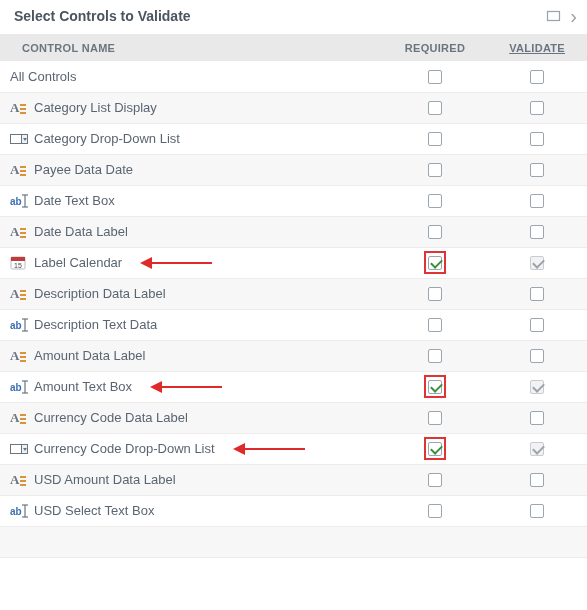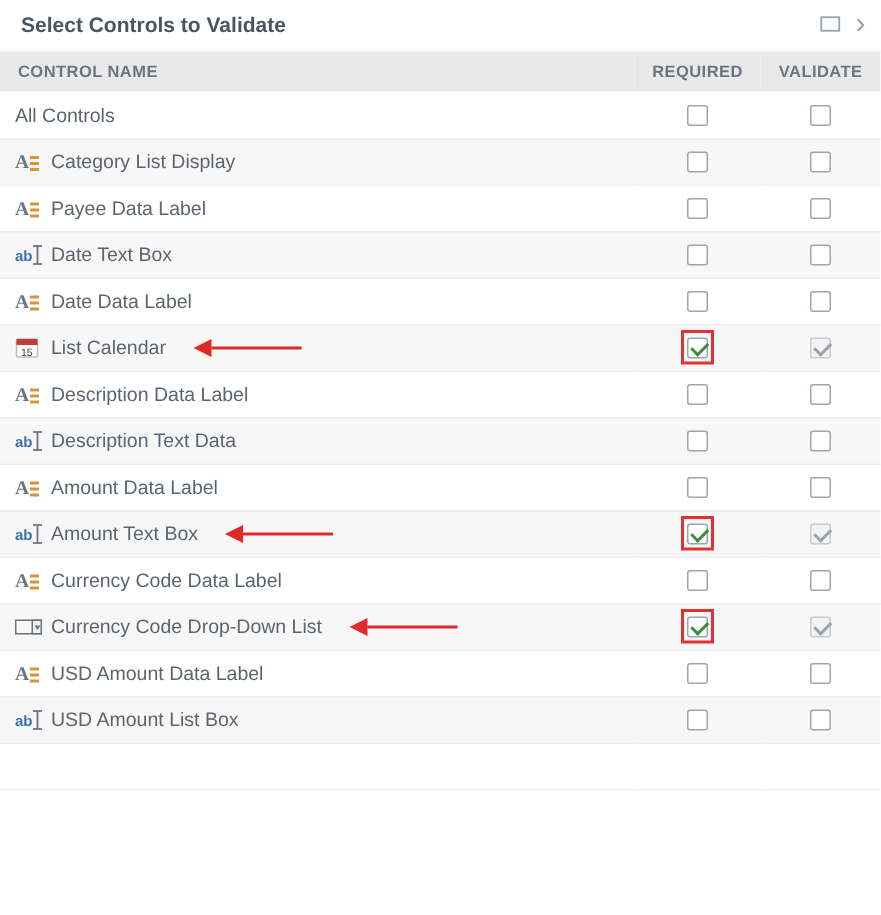--- a/index.html
+++ b/index.html
@@ -22,25 +22,25 @@
   .title-icons svg { width: 16px; height: 16px; display:block; }
   .chevron { font-size: 20px; line-height: 16px; color:#9aa1a8; }
 
   table.grid { width: 100%; border-collapse: collapse; }
   table.grid thead th {
     background: #e9e9e9;
     font-size: 11px;
     font-weight: 600;
     color: #6b7580;
     text-align: left;
-    padding: 7px 12px;
+    padding: 7px 22px;
     letter-spacing: 0.3px;
   }
   table.grid thead th.col-chk { text-align: right; width: 74px; }
-  table.grid thead th.col-chk:last-child { text-align:center; }
+  table.grid thead th.col-chk:last-child { text-align:center;text-decoration:underline; }
   table.grid tbody tr { border-bottom: 1px solid #ececec; }
   table.grid tbody tr:nth-child(even) { background:#f7f7f7; }
   table.grid tbody td { padding: 0 10px; vertical-align: middle; height: 31px; }
   td.col-chk { text-align: center; }
 
   .name-cell { display:flex; align-items:center; gap:6px; position:relative; }
   .row-icon { width:18px; height:16px; display:flex; align-items:center; justify-content:center; flex-shrink:0; }
   .row-icon svg { display:block; }
 
   
@@ -124,27 +124,43 @@
             </div>
           </td>
           <td class="col-chk"><span class="cb-wrap"><span class="cb"></span></span></td>
           <td class="col-chk"><span class="cb"></span></td>
         </tr>
         <tr>
           <td>
             <div class="name-cell">
               <span class="row-icon">
                 <svg width="18" height="16" viewBox="0 0 18 16">
-                  <text x="0" y="12" font-family="Georgia,serif" font-size="13" font-weight="700" fill="#6b7580">A</text>
-                  <rect x="10" y="4" width="6" height="2" fill="#d9933a"></rect>
-                  <rect x="10" y="8" width="6" height="2" fill="#d9933a"></rect>
-                  <rect x="10" y="12" width="6" height="2" fill="#d9933a"></rect>
-                </svg>
-              </span>
-              <span>Payee Data Label</span>
+                  <rect x="0.5" y="3.5" width="17" height="9" fill="none" stroke="#6b7580" stroke-width="1"></rect>
+                  <rect x="11.5" y="3.5" width="6" height="9" fill="#eef1f4" stroke="#6b7580" stroke-width="1"></rect>
+                  <path d="M13 7 L17 7 L15 10 Z" fill="#6b7580"></path>
+                </svg>
+              </span>
+              <span>Category Drop-Down List</span>
+            </div>
+          </td>
+          <td class="col-chk"><span class="cb-wrap"><span class="cb"></span></span></td>
+          <td class="col-chk"><span class="cb"></span></td>
+        </tr>
+        <tr>
+          <td>
+            <div class="name-cell">
+              <span class="row-icon">
+                <svg width="18" height="16" viewBox="0 0 18 16">
+                  <text x="0" y="12" font-family="Georgia,serif" font-size="13" font-weight="700" fill="#6b7580">A</text>
+                  <rect x="10" y="4" width="6" height="2" fill="#d9933a"></rect>
+                  <rect x="10" y="8" width="6" height="2" fill="#d9933a"></rect>
+                  <rect x="10" y="12" width="6" height="2" fill="#d9933a"></rect>
+                </svg>
+              </span>
+              <span>Payee Data Date</span>
             </div>
           </td>
           <td class="col-chk"><span class="cb-wrap"><span class="cb"></span></span></td>
           <td class="col-chk"><span class="cb"></span></td>
         </tr>
         <tr>
           <td>
             <div class="name-cell">
               <span class="row-icon">
                 <svg width="18" height="16" viewBox="0 0 18 16">
@@ -180,21 +196,21 @@
         <tr>
           <td>
             <div class="name-cell">
               <span class="row-icon">
                 <svg width="18" height="16" viewBox="0 0 18 16">
                   <rect x="1" y="2" width="14" height="12" rx="1" fill="#fff" stroke="#b7bec6"></rect>
                   <rect x="1" y="2" width="14" height="4" fill="#c23b3b"></rect>
                   <text x="4" y="13" font-family="Arial" font-size="7" fill="#444">15</text>
                 </svg>
               </span>
-              <span>List Calendar</span>
+              <span>Label Calendar</span>
               <span class="arrow" style="width: 72px; margin-left: 12px; position: relative;">
                 <span class="head"></span>
                 <span class="shaft"></span>
               </span>
             </div>
           </td>
           <td class="col-chk"><span class="cb-wrap hl"><span class="cb checked"></span></span></td>
           <td class="col-chk"><span class="cb checked disabled"></span></td>
         </tr>
         <tr>
@@ -327,21 +343,21 @@
           <td>
             <div class="name-cell">
               <span class="row-icon">
                 <svg width="18" height="16" viewBox="0 0 18 16">
                   <text x="0" y="12" font-family="Arial" font-size="10" font-weight="700" fill="#3b6fb0">ab</text>
                   <line x1="15" y1="2" x2="15" y2="14" stroke="#6b7580" stroke-width="1.2"></line>
                   <line x1="12" y1="2" x2="18" y2="2" stroke="#6b7580" stroke-width="1.2"></line>
                   <line x1="12" y1="14" x2="18" y2="14" stroke="#6b7580" stroke-width="1.2"></line>
                 </svg>
               </span>
-              <span>USD Amount List Box</span>
+              <span>USD Select Text Box</span>
             </div>
           </td>
           <td class="col-chk"><span class="cb-wrap"><span class="cb"></span></span></td>
           <td class="col-chk"><span class="cb"></span></td>
         </tr>
         <tr>
           <td></td>
           <td class="col-chk"></td>
           <td class="col-chk"></td>
         </tr>

